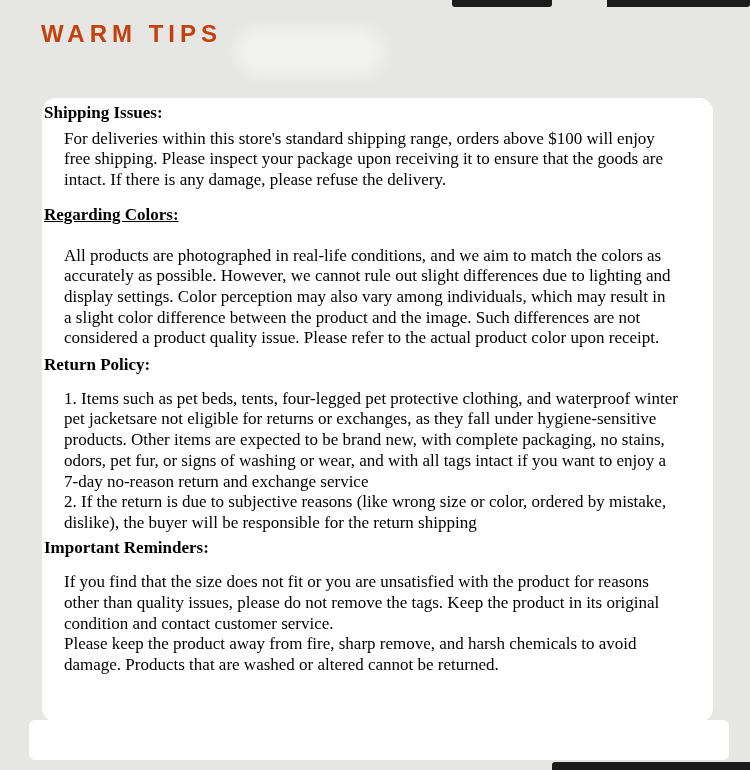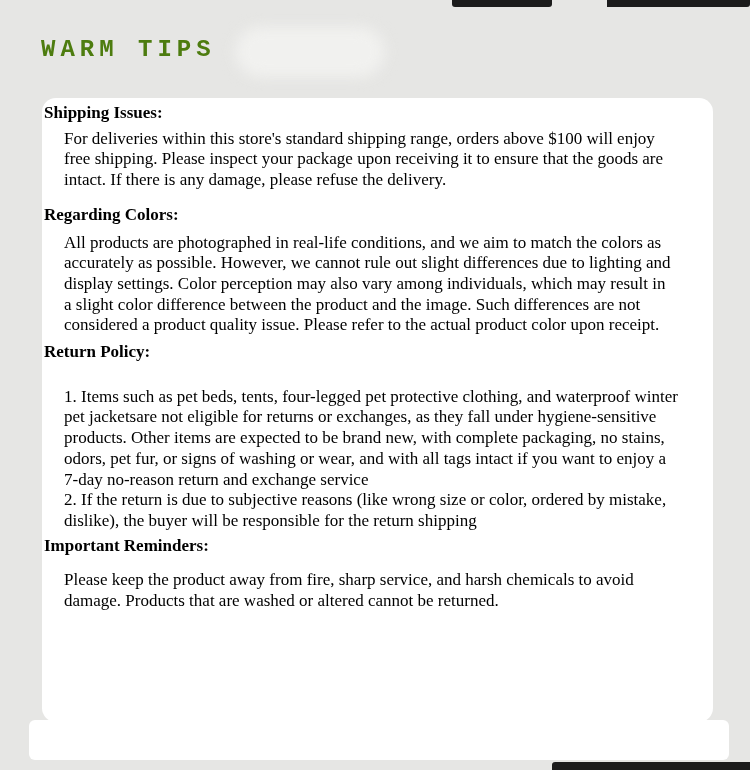--- a/index.html
+++ b/index.html
@@ -6,24 +6,24 @@
   body {
     width: 750px; height: 770px;
     font-family: "Liberation Serif", "DejaVu Serif", serif;
     background: #e6e6e4;
   }
   .stage {
     position: relative; width: 750px; height: 770px;
     overflow: hidden; background: #e6e6e4;
   }
   .page-title {
-    position: absolute; left: 41px; top: 36px;
-    font-family: Liberation Mono, monospace;
+    position: absolute; left: 41px; top: 20px;
+    font-family: Liberation Sans, sans-serif;
     font-size: 24px; font-weight: 700; letter-spacing: 5px;
-    color: #4d7c0f; white-space: pre;
+    color: #c2410c; white-space: pre;
   }
   .title-blob {
     position: absolute; left: 235px; top: 27px; width: 150px; height: 50px;
     background: #f1f1ef; border-radius: 25px; filter: blur(7px);
   }
   .bar {
     position: absolute; background: #1c1c1c;
   }
   .bar-top-1 { left: 452px; top: 0; width: 100px; height: 7px; border-radius: 0 0 3px 3px; }
   .bar-top-2 { left: 607px; top: 0; width: 143px; height: 7px; border-radius: 0 0 3px 0; }
@@ -42,22 +42,22 @@
   }
   .sec-heading {
     font-size: 17px; line-height: 20.7px; font-weight: 700;
     white-space: pre; overflow: hidden;
   }
   .para {
     font-size: 17px; line-height: 20.7px;
     white-space: pre; overflow: hidden; margin-left: 20px;
   }
   .h-shipping  { margin: 0 16px 5px 0; }
-  .h-colors    { margin: 14px 0 7px 0; }
-  .h-returns   { margin: 6px 0 24px 0; }
+  .h-colors    { margin: 14px 0 20px 0; text-decoration: underline; }
+  .h-returns   { margin: 6px 0 13px 0; }
   .h-reminders { margin: 4px 0 14px 0; }
 </style>
 </head>
 <body>
 
 <div class="stage">
 
   <div class="title-blob"></div>
 
   <div class="page-title">WARM TIPS</div>
@@ -86,18 +86,21 @@
     <div class="sec-heading h-returns">Return Policy:</div>
     <div class="para">1. Items such as pet beds, tents, four-legged pet protective clothing, and waterproof winter
 pet jacketsare not eligible for returns or exchanges, as they fall under hygiene-sensitive
 products. Other items are expected to be brand new, with complete packaging, no stains,
 odors, pet fur, or signs of washing or wear, and with all tags intact if you want to enjoy a
 7-day no-reason return and exchange service</div>
     <div class="para">2. If the return is due to subjective reasons (like wrong size or color, ordered by mistake,
 dislike), the buyer will be responsible for the return shipping</div>
 
     <div class="sec-heading h-reminders">Important Reminders:</div>
-    <div class="para">Please keep the product away from fire, sharp service, and harsh chemicals to avoid
+    <div class="para">If you find that the size does not fit or you are unsatisfied with the product for reasons
+other than quality issues, please do not remove the tags. Keep the product in its original
+condition and contact customer service.</div>
+    <div class="para">Please keep the product away from fire, sharp remove, and harsh chemicals to avoid
 damage. Products that are washed or altered cannot be returned.</div>
 
   </div>
 
 </div>
 
 </body></html>

